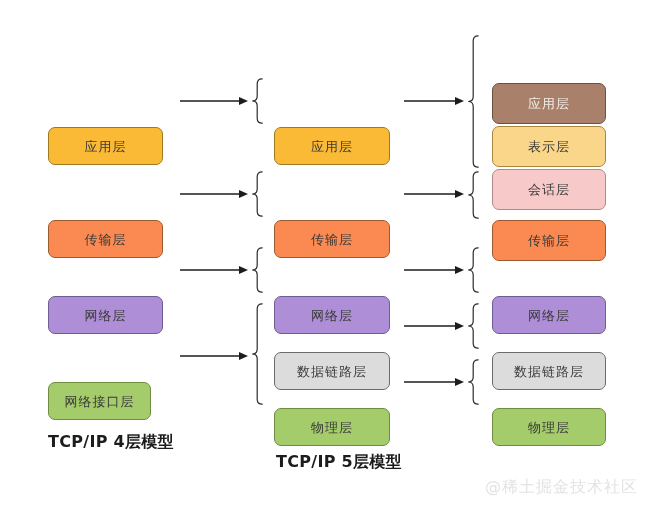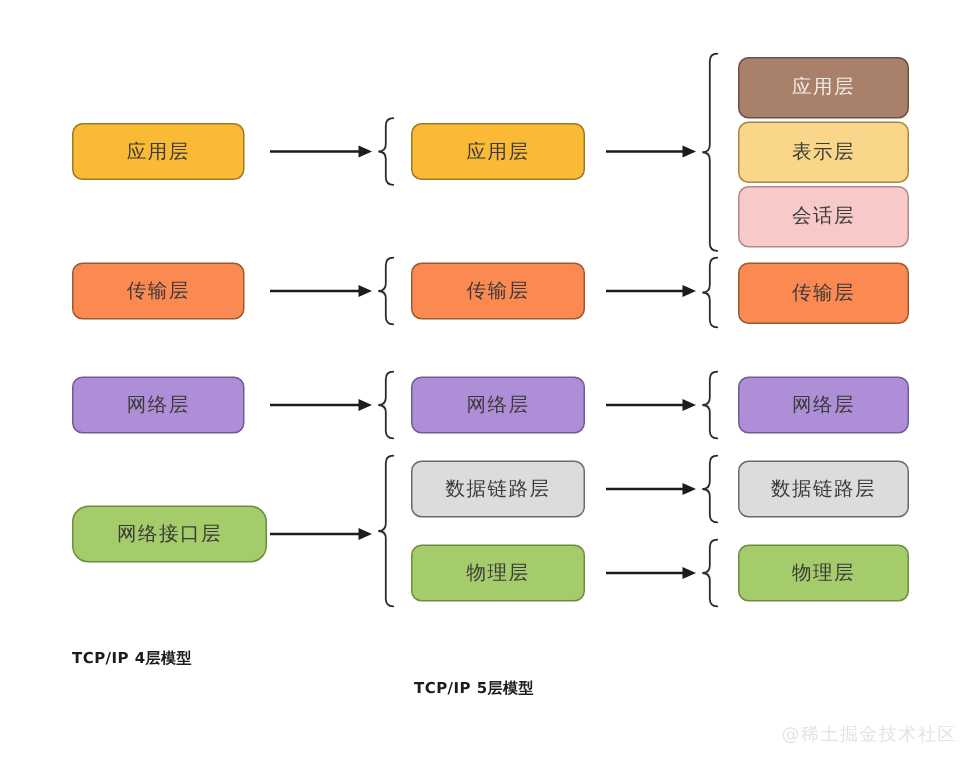--- a/index.html
+++ b/index.html
@@ -26,68 +26,69 @@
     align-items: center;
     justify-content: center;
     border-radius: 7px;
     border: 1px solid #6b6b6b;
     font-size: 13px;
     letter-spacing: 1px;
     color: #3a3a3a;
     font-family: "DejaVu Sans", "Liberation Sans", sans-serif;
     line-height: 1;
     text-align: center;
+    margin-top: 45px;
   }
 
   
   .brace {
     position: absolute;
     color: #2b2b2b;
     pointer-events: none;
   }
   .brace svg { display: block; overflow: visible; }
 
   
   .arrow {
     position: absolute;
   }
   .arrow svg { display: block; }
 
   
   .col-caption {
     position: absolute;
-    font-size: 10px;
+    font-size: 16px;
     font-weight: bold;
     color: #1c1c1c;
     white-space: nowrap;
     font-family: "DejaVu Sans", "Liberation Sans", sans-serif;
     letter-spacing: 0.3px;
   }
 
   
   .watermark {
     position: absolute;
     right: 14px;
     bottom: 10px;
-    font-size: 12px;
+    font-size: 16px;
     color: #e3e3e3;
     letter-spacing: 1px;
     white-space: nowrap;
     font-family: "DejaVu Sans", "Liberation Sans", sans-serif;
     margin-left: 43px;
   }
 </style>
 </head>
 <body>
 
 <div id="canvas">
     <div class="layer-box" style="left: 48px; top: 82px; width: 115px; height: 38px; background: rgb(251, 186, 54); border-color: rgb(156, 122, 31); color: rgb(58, 58, 58);">应用层</div>
     <div class="layer-box" style="left: 48px; top: 175px; width: 115px; height: 38px; background: rgb(250, 138, 82); border-color: rgb(156, 90, 47); color: rgb(58, 58, 58);">传输层</div>
     <div class="layer-box" style="left: 48px; top: 251px; width: 115px; height: 38px; background: rgb(174, 142, 214); border-color: rgb(111, 92, 147); color: rgb(58, 58, 58);">网络层</div>
-    <div class="layer-box" style="left: 48px; top: 337px; width: 130px; height: 38px; background: rgb(164, 204, 106); border-color: rgb(110, 140, 66); color: rgb(58, 58, 58); border-radius: 11px;">网络接口层</div>
+    <div class="layer-box" style="left: 48px; top: 337px; width: 103px; height: 38px; background: rgb(164, 204, 106); border-color: rgb(110, 140, 66); color: rgb(58, 58, 58);">网络接口层</div>
     <div class="col-caption" style="left: 48px; top: 432px;">TCP/IP 4层模型</div>
     <div class="layer-box" style="left: 274px; top: 82px; width: 116px; height: 38px; background: rgb(251, 186, 54); border-color: rgb(156, 122, 31); color: rgb(58, 58, 58);">应用层</div>
     <div class="layer-box" style="left: 274px; top: 175px; width: 116px; height: 38px; background: rgb(250, 138, 82); border-color: rgb(156, 90, 47); color: rgb(58, 58, 58);">传输层</div>
     <div class="layer-box" style="left: 274px; top: 251px; width: 116px; height: 38px; background: rgb(174, 142, 214); border-color: rgb(111, 92, 147); color: rgb(58, 58, 58);">网络层</div>
     <div class="layer-box" style="left: 274px; top: 307px; width: 116px; height: 38px; background: rgb(220, 220, 220); border-color: rgb(107, 107, 107); color: rgb(58, 58, 58);">数据链路层</div>
     <div class="layer-box" style="left: 274px; top: 363px; width: 116px; height: 38px; background: rgb(164, 204, 106); border-color: rgb(110, 140, 66); color: rgb(58, 58, 58);">物理层</div>
     <div class="col-caption" style="left: 276px; top: 452px;">TCP/IP 5层模型</div>
     <div class="layer-box" style="left: 492px; top: 38px; width: 114px; height: 41px; background: rgb(169, 128, 106); border-color: rgb(107, 80, 67); color: rgb(242, 236, 231);">应用层</div>
     <div class="layer-box" style="left: 492px; top: 124px; width: 114px; height: 41px; background: rgb(247, 201, 200); border-color: rgb(176, 138, 137); color: rgb(58, 58, 58);">会话层</div>
     <div class="layer-box" style="left: 492px; top: 81px; width: 114px; height: 41px; background: rgb(250, 214, 138); border-color: rgb(168, 135, 62); color: rgb(58, 58, 58);">表示层</div>

